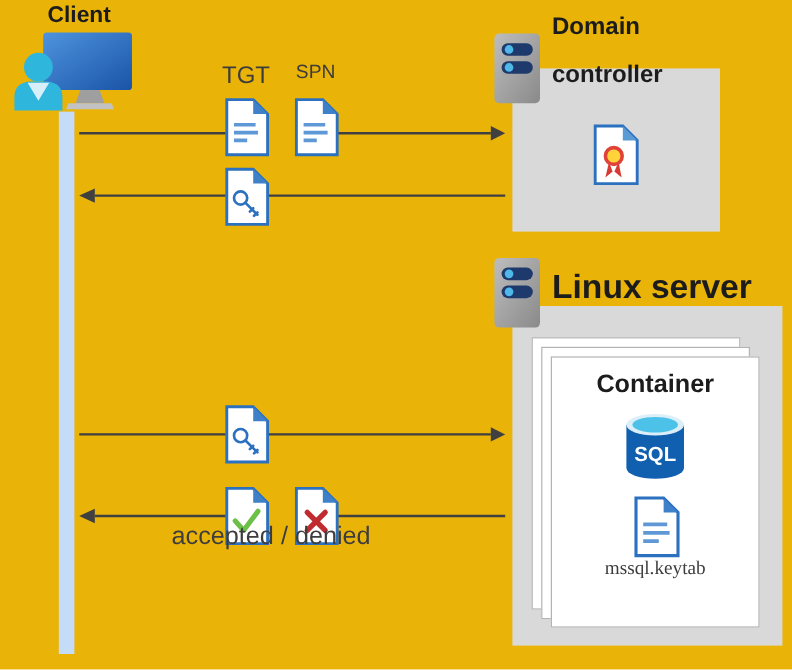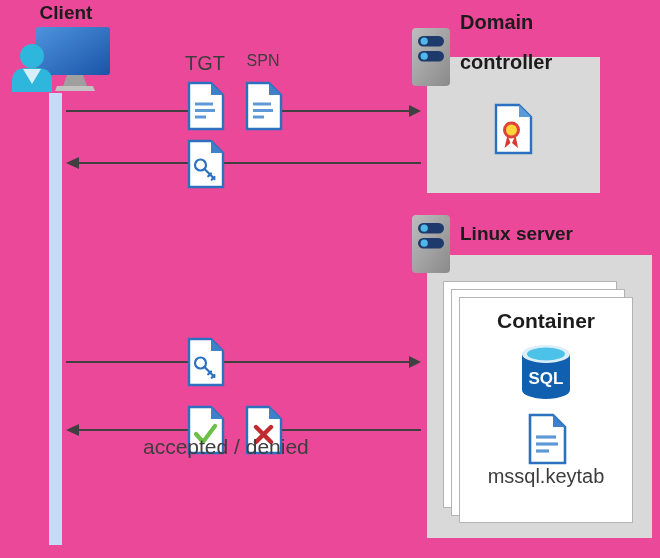--- a/index.html
+++ b/index.html
@@ -1,17 +1,17 @@
 <!DOCTYPE html>
 <html><head>
 <meta charset="utf-8">
 <style>
   html,body { margin:0; padding:0; background:#ffffff; }
   .canvas {
-    position:relative; width:660px; height:558px; background:#ec4899;
+    position:relative; width:660px; height:558px; background:#eab308;
     font-family:"Liberation Sans", sans-serif; overflow:hidden;
   }
   .abs { position:absolute; }
   .heading { font-weight:bold; color:#1c1c1c; }
   .caption { color:#3d3d3d; }
   .center { text-align:center; }
   .box { background:#d9d9d9; }
   .card { background:#ffffff; border:1px solid #b3b3b3; box-sizing:border-box; }
   svg { display:block; }
   text { font-family:"Liberation Sans", sans-serif; }
@@ -117,42 +117,42 @@
     <circle cx="19.5" cy="27" r="7" fill="#ffd43a" stroke="#e0423a" stroke-width="3"></circle>
   </svg>
 
   <svg class="abs" style="left:411px; top:214px;" width="40" height="60" viewBox="0 0 40 60">
     <rect x="1" y="1" width="38" height="58" rx="4" fill="url(#serverGrad)"></rect>
     <rect x="7" y="9" width="26" height="10.5" rx="5.2" fill="#1e3a6c"></rect>
     <circle cx="13.2" cy="14.2" r="3.6" fill="#4fb8e8"></circle>
     <rect x="7" y="24" width="26" height="10.5" rx="5.2" fill="#1e3a6c"></rect>
     <circle cx="13.2" cy="29.2" r="3.6" fill="#4fb8e8"></circle>
   </svg>
-  <div class="abs heading" style="left:460px; top:223px; width:170px; font-size:19px;">Linux server</div>
+  <div class="abs heading" style="left:460px; top:223px; width:170px; font-size:28px;">Linux server</div>
 
   <div class="abs heading center" style="left:459px; top:309px; width:174px; font-size:21px;">Container</div>
 
   <svg class="abs" style="left:519px; top:341px;" width="54" height="62" viewBox="0 0 54 62">
     <path d="M3,13 L3,49 A24,9 0 0 0 51,49 L51,13 Z" fill="#1160b0"></path>
     <ellipse cx="27" cy="13" rx="24" ry="9" fill="#dceff9"></ellipse>
     <ellipse cx="27" cy="13" rx="19" ry="6.5" fill="#4cc2e9"></ellipse>
     <text x="27" y="43" text-anchor="middle" font-size="17" font-weight="bold" fill="#ffffff">SQL</text>
   </svg>
 
   <svg class="abs" style="left:526px; top:413px;" width="42" height="52" viewBox="0 0 42 52">
     <path d="M4,2 H27 L39,14 V50 H4 Z" fill="#ffffff" stroke="#2b71c0" stroke-width="2.6"></path>
     <polygon points="27,2 27,14 39,14" fill="#3f81c9"></polygon>
     <g stroke="#5e98d6" stroke-width="3.2" fill="none">
       <path d="M10,24 H30"></path>
         <path d="M10,31 H32"></path>
         <path d="M10,38 H23"></path>
     </g>
   </svg>
 
-  <div class="abs caption center" style="left:459px; top:465px; width:174px; font-size:20px;">mssql.keytab</div>
+  <div class="abs caption center" style="left:459px; top:465px; width:174px; font-size:16px;font-family:Liberation Serif, serif;">mssql.keytab</div>
 
   <svg class="abs" style="left:185px; top:337px;" width="40" height="50" viewBox="0 0 40 50">
     <path d="M4,2 H26 L38,14 V48 H4 Z" fill="#ffffff" stroke="#2b71c0" stroke-width="2.4"></path>
     <polygon points="26,2 26,14 38,14" fill="#3f81c9"></polygon>
     <g stroke="#2b71c0" stroke-width="2.2" fill="none" stroke-linecap="round">
       <circle cx="15.5" cy="26" r="5.5"></circle>
       <path d="M19.8,30.3 L29.5,40"></path>
       <path d="M26,34.5 l-2.8,2.8"></path>
       <path d="M29.5,38 l-2.8,2.8"></path>
     </g>

